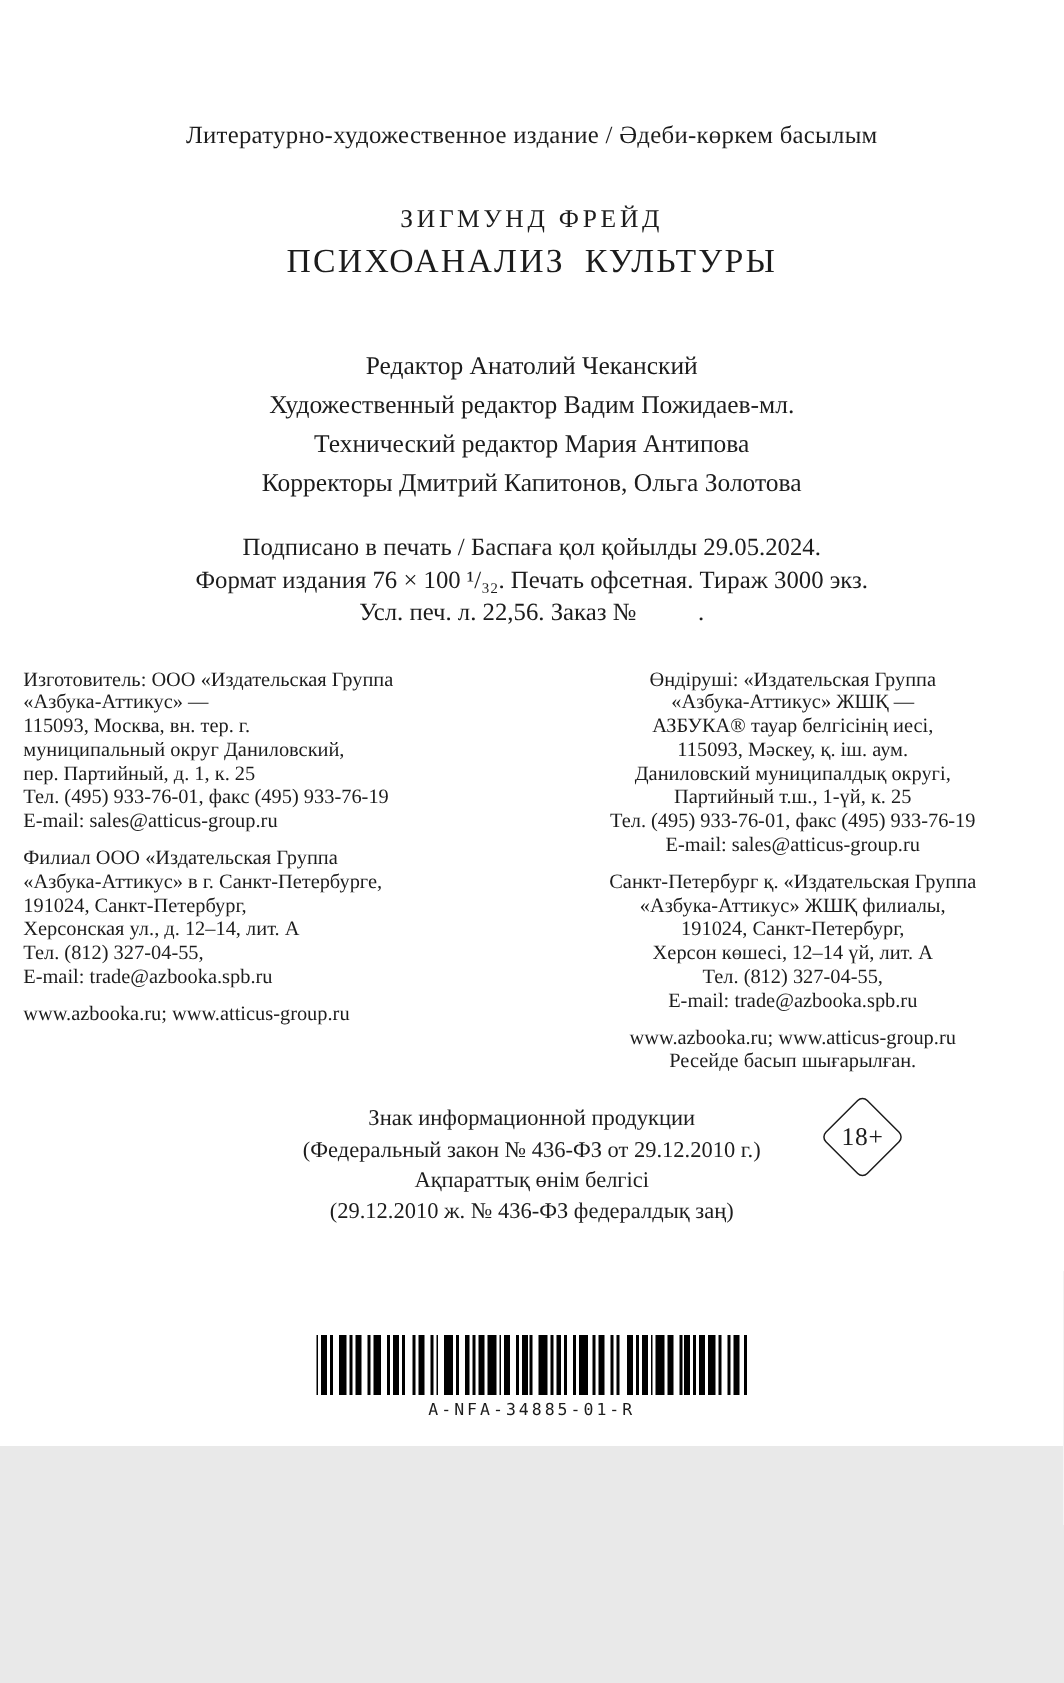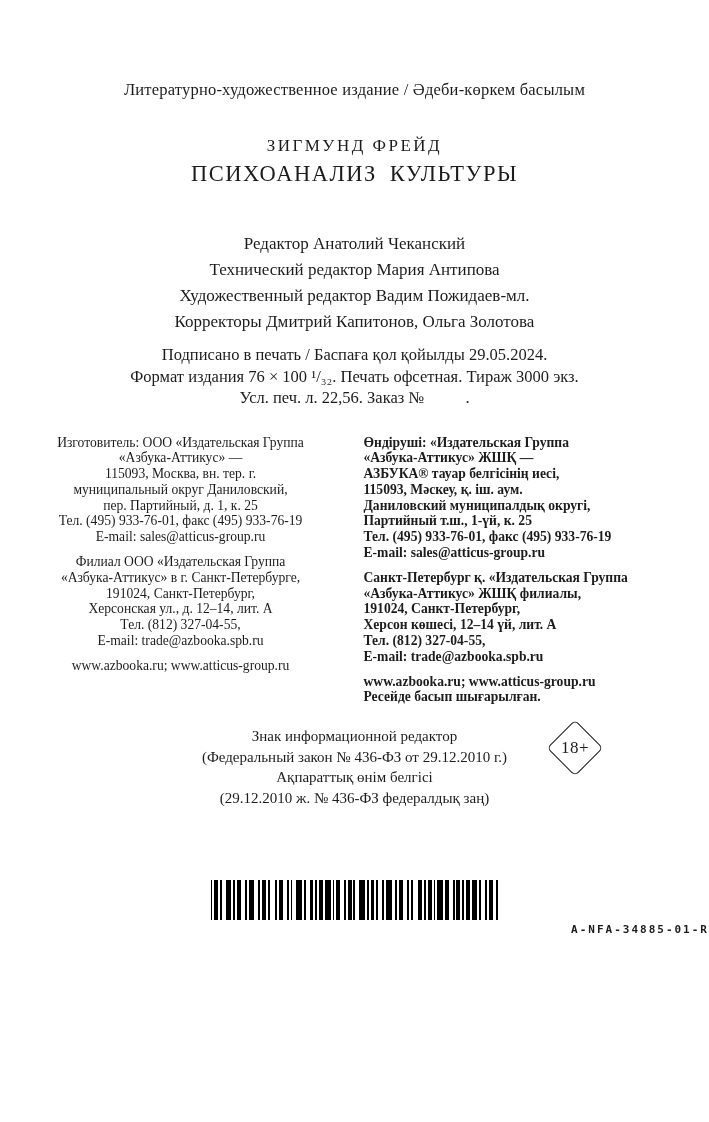--- a/index.html
+++ b/index.html
@@ -1,19 +1,19 @@
 <!DOCTYPE html>
 <html><head>
 <meta charset="utf-8">
 <style>
   html, body { margin: 0; padding: 0; background: #e9e9e9; }
   .page {
     position: relative;
     width: 709px;
-    height: 1122px;
+    height: 964px;
     margin: 0 auto;
     background: #ffffff;
     box-sizing: border-box;
     padding-top: 80px;
     font-family: "Liberation Serif", "DejaVu Serif", serif;
     color: #1c1c1c;
     overflow: hidden;
   }
 
   .edition-line {
@@ -34,35 +34,35 @@
     letter-spacing: 1.5px;
     word-spacing: 6px;
   }
   .staff {
     margin-top: 44px;
     text-align: center;
     font-size: 17px;
     line-height: 26px;
   }
   .print-info {
-    margin-top: 9px;
+    margin-top: 19px;
     text-align: center;
     font-size: 16.5px;
     line-height: 21.5px;
   }
   .columns {
     margin-top: 26px;
     display: flex;
     justify-content: center;
     font-size: 13.6px;
     line-height: 15.8px;
   }
   .col { width: 330px; }
-  .col.left  { text-align: center; padding-right: 9px; }
-  .col.right { text-align: left;  padding-left: 9px; font-weight: bold; }
+  .col.left  { text-align: left; padding-right: 9px; }
+  .col.right { text-align: center;  padding-left: 9px; }
   .col .block { margin-bottom: 9px; }
   .col .block:last-child { margin-bottom: 0; }
 
   .certification {
     margin-top: 24px;
     text-align: center;
     font-size: 15px;
     line-height: 19.5px;
   }
   .age-wrap {
@@ -88,22 +88,21 @@
     justify-content: center;
     background: #ffffff;
   }
   .badge-inner {
     transform: rotate(-45deg);
     font-size: 17px;
     letter-spacing: 0.5px;
   }
   .barcode {
     margin-top: 72px;
-    text-align: right;
-    font-weight: bold;
+    text-align: center;
   }
   .barcode-bars {
     display: flex;
     width: 288px;
     height: 40px;
     margin: 0 auto;
   }
   .barcode-bars span { height: 100%; }
   .barcode-bars .bar { background: #000; }
   .barcode-bars .gap { background: transparent; }
@@ -120,22 +119,22 @@
 <div class="page" style="color: rgb(28, 28, 28); background: rgb(255, 255, 255);">
 
   <div class="edition-line">Литературно-художественное издание / Әдеби-көркем басылым</div>
 
   <div class="author">ЗИГМУНД ФРЕЙД</div>
 
   <div class="title">ПСИХОАНАЛИЗ КУЛЬТУРЫ</div>
 
   <div class="staff">
       <div>Редактор Анатолий Чеканский</div>
+      <div>Художественный редактор Вадим Пожидаев-мл.</div>
       <div>Технический редактор Мария Антипова</div>
-      <div>Художественный редактор Вадим Пожидаев-мл.</div>
       <div>Корректоры Дмитрий Капитонов, Ольга Золотова</div>
     </div>
 
   <div class="print-info">
       <div>Подписано в печать / Баспаға қол қойылды 29.05.2024.</div>
       <div>Формат издания 76 × 100 ¹/₃₂. Печать офсетная. Тираж 3000 экз.</div>
       <div>Усл. печ. л. 22,56. Заказ №&nbsp;&nbsp;&nbsp;&nbsp;&nbsp;&nbsp;&nbsp;&nbsp;&nbsp;&nbsp;.</div>
     </div>
 
   <div class="columns">
@@ -183,21 +182,21 @@
       <div class="block">
           <div>www.azbooka.ru; www.atticus-group.ru</div>
           <div>Ресейде басып шығарылған.</div>
         </div>
     </div>
   </div>
 
 
   <div class="age-wrap">
     <div class="age-text">
-        <div>Знак информационной редактор</div>
+        <div>Знак информационной продукции</div>
         <div>(Федеральный закон № 436-ФЗ от 29.12.2010 г.)</div>
         <div>Ақпараттық өнім белгісі</div>
         <div>(29.12.2010 ж. № 436-ФЗ федералдық заң)</div>
       </div>
     <div class="badge">
       <span class="badge-inner">18+</span>
     </div>
   </div>
 
   <div class="barcode">

